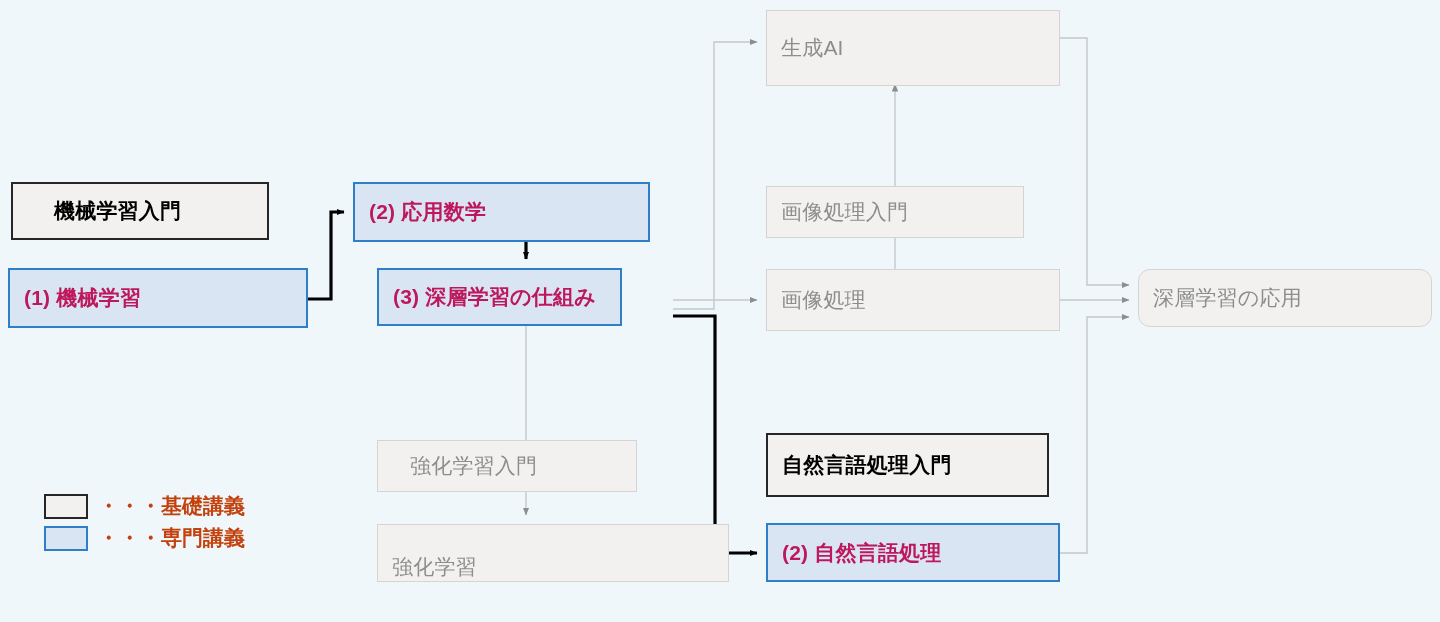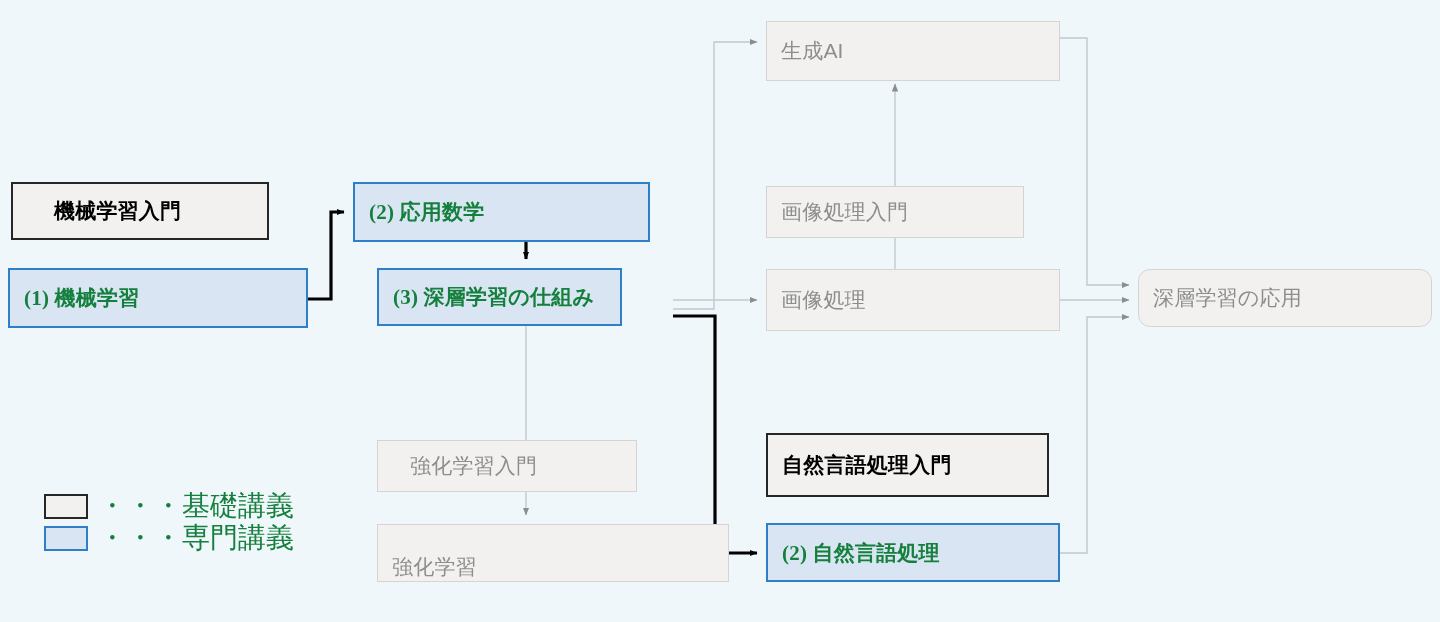--- a/index.html
+++ b/index.html
@@ -40,23 +40,22 @@
   .node.basic-active {
     background: #f2f1ef;
     border: 2px solid #262626;
     color: #000000;
     font-weight: bold;
   }
   
   .node.spec-active {
     background: #dae5f3;
     border: 2px solid #2e7ec8;
-    color: #15803d;
+    color: #be185d;
     font-weight: bold;
-    font-family: Liberation Serif, serif;
   }
   
   .node.basic-faded {
     background: #f2f1f0;
     border: 1px solid #d6d4d2;
     color: #8d8d8d;
     font-weight: normal;
   }
 
   
@@ -78,23 +77,23 @@
   }
   .legend-swatch.basic {
     background: #f2f1ef;
     border: 2px solid #262626;
   }
   .legend-swatch.spec {
     background: #dae5f3;
     border: 2px solid #2e7ec8;
   }
   .legend-label {
-    font-size: 28px;
-    font-weight: normal;
-    color: #15803d;
+    font-size: 21px;
+    font-weight: bold;
+    color: #c2410c;
     letter-spacing: 0px;
   }
 </style>
 </head>
 <body>
 
 <div id="canvas">
 
   <svg class="edges" viewBox="0 0 1440 622" xmlns="http://www.w3.org/2000/svg">
     <defs>
@@ -136,21 +135,21 @@
       </div>
       <div class="node spec-active" style="left: 8px; top: 268px; width: 300px; height: 60px;">
         <span>(1) 機械学習</span>
       </div>
       <div class="node spec-active" style="left: 353px; top: 182px; width: 297px; height: 60px;">
         <span>(2) 応用数学</span>
       </div>
       <div class="node spec-active" style="left: 377px; top: 268px; width: 245px; height: 58px;">
         <span>(3) 深層学習の仕組み</span>
       </div>
-      <div class="node basic-faded" style="left: 766px; top: 21px; width: 294px; height: 60px;">
+      <div class="node basic-faded" style="left: 766px; top: 10px; width: 294px; height: 76px;">
         <span>生成AI</span>
       </div>
       <div class="node basic-faded" style="left: 766px; top: 186px; width: 258px; height: 52px;">
         <span>画像処理入門</span>
       </div>
       <div class="node basic-faded" style="left: 766px; top: 269px; width: 294px; height: 62px;">
         <span>画像処理</span>
       </div>
       <div class="node basic-faded" style="left: 1138px; top: 269px; width: 294px; height: 58px; border-radius: 12px;">
         <span>深層学習の応用</span>

